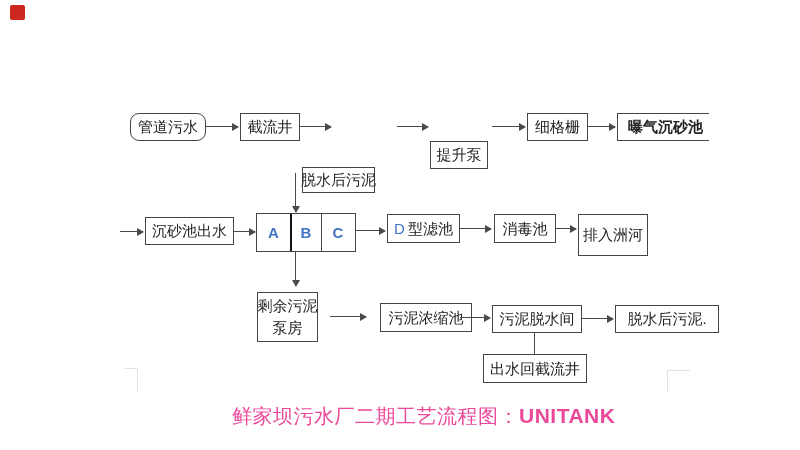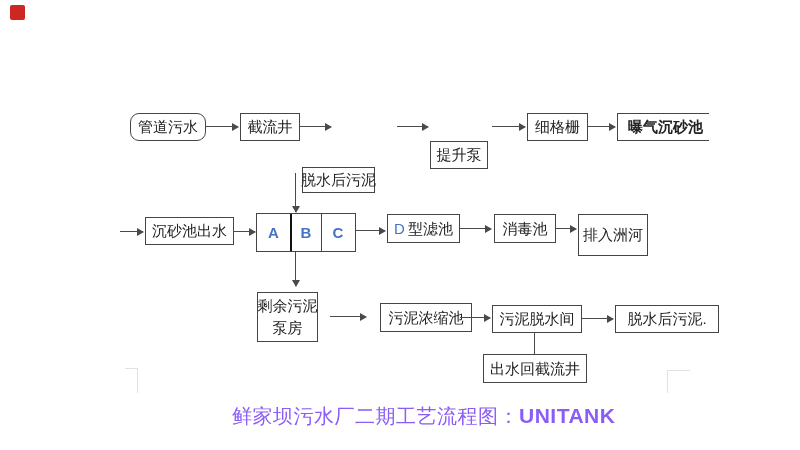--- a/index.html
+++ b/index.html
@@ -34,21 +34,21 @@
     display:flex; align-items:center; justify-content:center; height:100%;
     font-weight:bold; font-size:15px; color:#4472C4;
   }
   .unitank .cell-a { width:34px; border-right:2px solid #111; }
   .unitank .cell-b { width:30px; border-right:1px solid #454545; }
   .unitank .cell-c { width:33px; }
   .blue-letter { color:#4472C4; margin-right:3px; }
   .corner { position:absolute; background:#e2e2e2; }
   .caption {
     position:absolute; left:232px; top:403px; width:400px;
-    color:#8b5cf6; white-space:nowrap;
+    color:#ec4899; white-space:nowrap;
   }
   .caption .cn { font-family:"DejaVu Serif", serif; font-size:20px; letter-spacing:0.5px; }
   .caption .en { font-family:"Liberation Sans", sans-serif; font-size:21px; font-weight:bold; letter-spacing:0.5px; }
 </style>
 </head>
 <body>
 
 <div class="page">
 
   <div class="red-square"></div>

